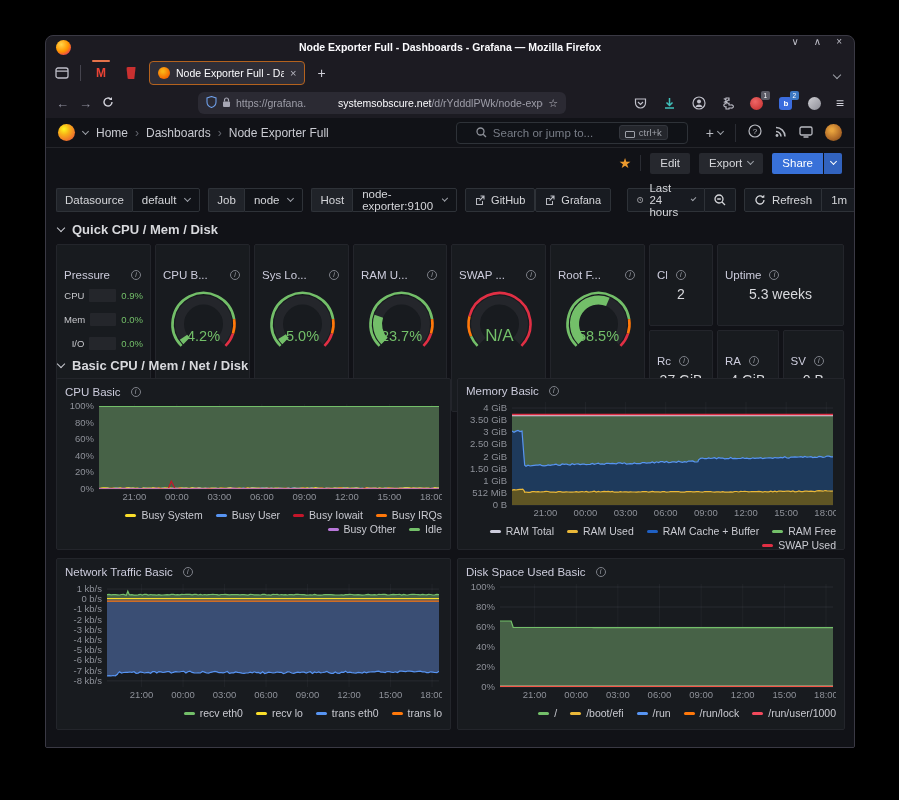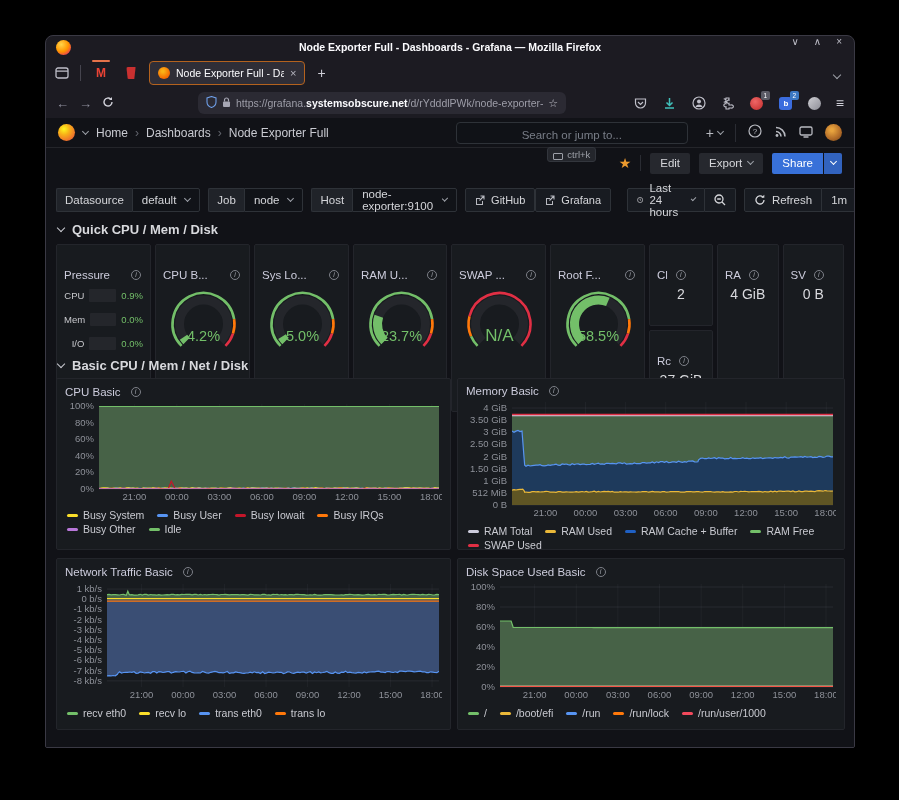--- a/index.html
+++ b/index.html
@@ -33,21 +33,21 @@
   .tab-close { color:#B6B6C0; font-size:11px; margin-left:auto; }
   .newtab { color:#CFCFD8; font-size:14px; padding:0 6px; }
   .alltabs { margin-left:auto; padding-right:8px; }
 
   .navbar { height:30px; display:flex; align-items:center; padding:0 10px; gap:10px; }
   .nav-arrow { color:#8F8F9D; font-size:13px; }
   .urlbar { width:368px; height:22px; margin-left:74px; background:#2B2A33; border-radius:6px;
     display:flex; align-items:center; gap:5px; padding:0 8px; overflow:hidden; }
   .url-text { font-size:10.5px; white-space:nowrap; overflow:hidden; flex:1; }
   .url-scheme,.url-path { color:#9D9DA8;margin-top:15px; }
-  .url-domain { color:#FBFBFE; font-weight:bold; }
+  .url-domain { color:#FBFBFE; font-weight:normal;margin-left:32px; }
   .bm-star { color:#B6B6C0; font-size:11px; }
   .nav-icons { margin-left:auto; display:flex; align-items:center; gap:13px; }
   .nav-ico { position:relative; width:16px; height:16px; display:flex; align-items:center; justify-content:center; }
   .badge { position:absolute; top:-4px; right:-5px; min-width:9px; height:9px; border-radius:2px;
     font-size:6.5px; line-height:9px; text-align:center; color:#fff; padding:0 1px; }
   .badge.grey { background:#5B5B66; }
   .badge.blue { background:#3B78C3; }
   .ext-red { width:13px; height:13px; border-radius:50%; background:radial-gradient(circle at 40% 35%, #E66, #C12B2B); }
   .ext-blue { width:13px; height:13px; border-radius:3px; background:#3B6CDE; color:#fff; font-size:8px; font-weight:bold;
     display:flex; align-items:center; justify-content:center; }
@@ -59,21 +59,21 @@
   .gnav { height:30px; display:flex; align-items:center; gap:8px; padding:0 12px;
     border-bottom:1px solid rgba(204,204,220,0.10); }
   .glogo { width:17px; height:17px; border-radius:50%;
     background:radial-gradient(circle at 35% 30%, #FCEE1F 5%, #F8B018 35%, #EE6E2D 75%, #B63E16); }
   .chev { width:6px; height:6px; border-right:1.4px solid #9DA0A8; border-bottom:1.4px solid #9DA0A8;
     display:inline-block; transform:rotate(45deg); margin-top:-3px; }
   .chev.sm { width:5px; height:5px; }
   .breadcrumb { display:flex; align-items:center; gap:7px; font-size:12px; color:#C9CAD1; }
   .bc-sep { color:#62656D; font-size:12px; }
   .searchbox { margin-left:auto; width:232px; height:22px; border:1px solid #2E3238; border-radius:4px;
-    background:#101217; display:flex; align-items:center; gap:6px; padding:0 7px;flex-direction:column; }
+    background:#101217; display:flex; align-items:center; gap:6px; padding:0 19px; }
   .search-text { font-size:11.5px; color:#787D87; flex:1; }
   .kbd { display:flex; align-items:flex-end; gap:4px; background:#24262C; border:1px solid #33363D; border-radius:3px;
     padding:1px 5px; font-size:9.5px; color:#9DA0A8; }
   .kbd-ico { width:10px; height:7px; border:1px solid #9DA0A8; border-radius:1px; }
   .gnav-right { display:flex; align-items:center; gap:12px; margin-left:10px; }
   .gplus { color:#B8BAC1; font-size:14px; display:flex; align-items:center; gap:4px; }
   .gnav-div { width:1px; height:18px; background:#2A2C33; }
   .avatar { width:17px; height:17px; border-radius:50%;
     background:radial-gradient(circle at 40% 35%, #E8A33D 10%, #B06A28 60%, #6E4417); }
 
@@ -120,21 +120,21 @@
   .press-fill { height:100%; background:#73BF69; }
   .press-val { font-size:9.5px; color:#73BF69; }
   .stat-col { display:flex; flex-direction:column; gap:4px; }
   .stat-panel { flex:1; }
   .stat-val { text-align:center; font-size:14px; font-weight:500; color:#D8D9DD; margin-top:4px; }
   .stat-brow { display:flex; gap:4px; flex:1; }
 
   .charts { display:grid; grid-template-columns:395px 388px; gap:8px 6px; }
   .chart-panel { height:172px; padding:6px 8px 2px; display:flex; flex-direction:column; }
   .chart-host { width:100%; }
-  .legend { display:flex; flex-wrap:wrap; column-gap:13px; row-gap:2px; margin-top:1px; padding-left:2px; }
+  .legend { display:flex; flex-wrap:wrap; column-gap:13px; row-gap:2px; margin-top:1px; padding-left:2px;justify-content:flex-end; }
   .leg-item { display:flex; align-items:center; gap:5px; }
   .leg-swatch { width:11px; height:3px; border-radius:2px; }
   .leg-label { font-size:10.5px; color:#C9CAD1; }
   svg text { font-family:"Liberation Sans","DejaVu Sans",sans-serif; }
 </style>
 </head>
 <body>
 
 <div class="stage">
   <div class="window">
@@ -470,20 +470,27 @@
               </div>
               <div class="panel stat-panel">
                 <div class="phead">
                   <span class="ptitle">Rc</span>
                   <span class="info-ico" style="margin-left: 8px; margin-right: auto;">i</span>
                 </div>
                 <div class="stat-val">37 GiB</div>
               </div>
             </div>
           <div class="stat-col" id="stat-col-b">
+              <div class="panel stat-panel">
+                <div class="phead">
+                  <span class="ptitle">Uptime</span>
+                  <span class="info-ico" style="margin-left: 8px; margin-right: auto;">i</span>
+                </div>
+                <div class="stat-val">5.3 weeks</div>
+              </div>
               <div class="stat-brow">
                 <div class="panel stat-panel" style="flex: 1 1 0%;">
                   <div class="phead">
                     <span class="ptitle">RA</span>
                     <span class="info-ico" style="margin-left: 8px; margin-right: auto;">i</span>
                   </div>
                   <div class="stat-val">4 GiB</div>
                 </div>
                 <div class="panel stat-panel" style="flex: 1 1 0%;">
                   <div class="phead">

